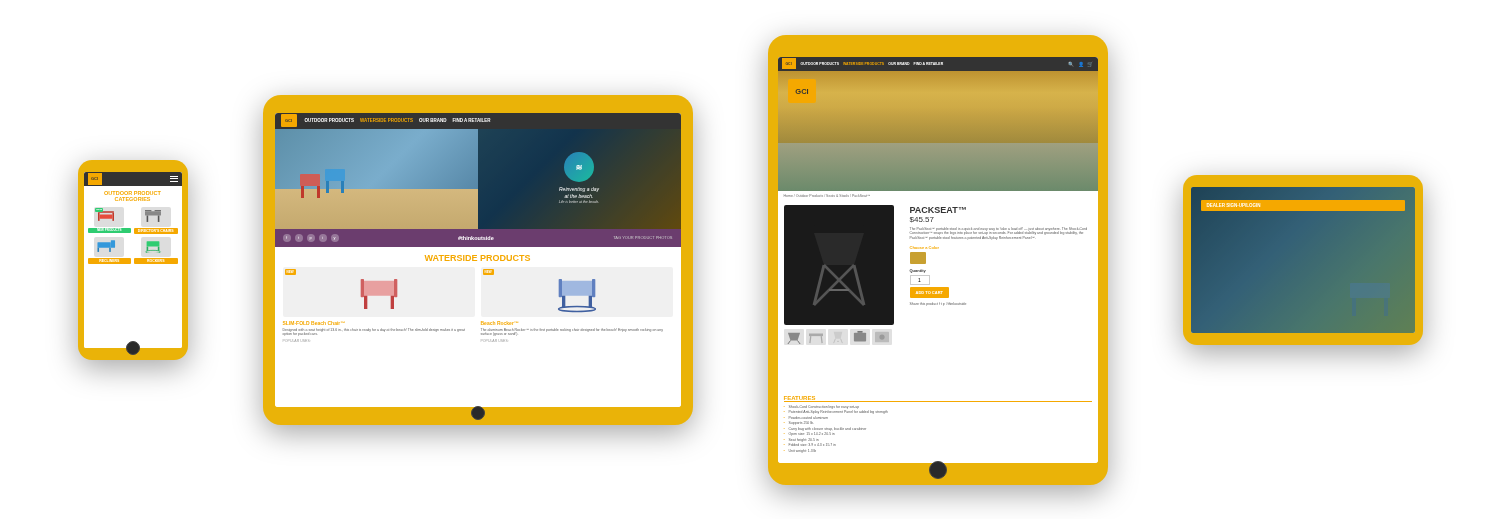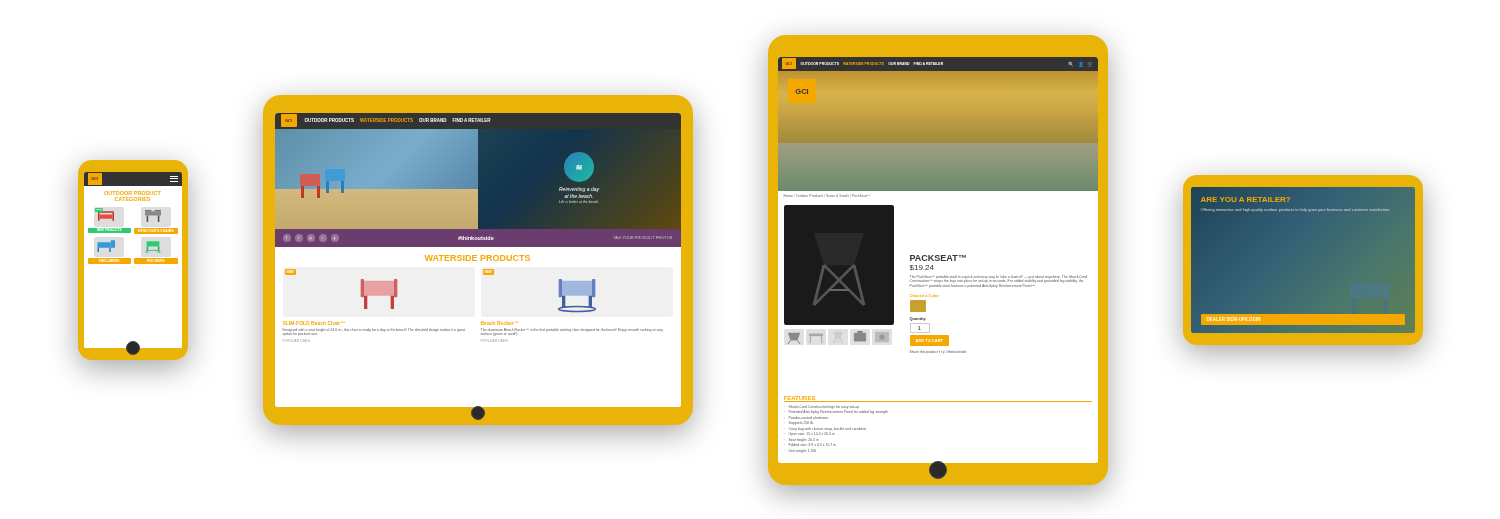--- a/index.html
+++ b/index.html
@@ -357,21 +357,21 @@
       border-radius: 2px; margin-bottom: 4px;
       display: flex; align-items: center; justify-content: center;
       position: relative; overflow: hidden;
     }
     .tt-thumb-row { display: flex; gap: 2px; }
     .tt-thumb {
       width: 20px; height: 16px;
       background: #e0e0e0; border-radius: 1px;
       display: flex; align-items: center; justify-content: center;
     }
-    .tt-product-info { flex: 1; margin-top: 48px; }
+    .tt-product-info { flex: 1; }
     .tt-product-title { font-size: 9px; font-weight: bold; color: #333; }
     .tt-product-price { font-size: 8px; color: #333; margin-bottom: 3px; }
     .tt-product-desc { color: #555; font-size: 3.5px; line-height: 1.4; margin-bottom: 4px; }
     .tt-choose-color { color: #f5a800; font-size: 4px; font-weight: bold; margin-bottom: 2px; }
     .tt-color-swatch { width: 16px; height: 12px; background: #c8a030; border-radius: 1px; margin-bottom: 4px; }
     .tt-qty-label { color: #333; font-size: 4px; font-weight: bold; }
     .tt-qty-box { width: 20px; height: 10px; border: 1px solid #ccc; display: flex; align-items: center; justify-content: center; font-size: 5px; margin: 2px 0; }
     .tt-add-to-cart {
       background: #f5a800; color: #fff;
       padding: 3px 6px; font-size: 4px; font-weight: bold;
@@ -674,21 +674,21 @@
                   <svg viewBox="0 0 20 16" width="18" height="14">
                     <rect x="2" y="2" width="16" height="12" fill="#bbb" rx="1"></rect>
                     <circle cx="10" cy="8" r="3" fill="#999"></circle>
                   </svg>
                 </div>
               </div>
             </div>
 
             <div class="tt-product-info">
               <div class="tt-product-title">PACKSEAT™</div>
-              <div class="tt-product-price">$19.24</div>
+              <div class="tt-product-price">$45.57</div>
               <div class="tt-product-desc">The PackSeat™ portable stool is a quick and easy way to 'take a load off' — just about anywhere. The Shock-Cord Construction™ snaps the legs into place for set-up in seconds. For added stability and grounded leg stability, the PackSeat™ portable stool features a patented Anti-Splay Reinforcement Panel™.</div>
               <div class="tt-choose-color">Choose a Color</div>
               <div class="tt-color-swatch"></div>
               <div class="tt-qty-label">Quantity</div>
               <div class="tt-qty-box">1</div>
               <div class="tt-add-to-cart">ADD TO CART</div>
               <div class="tt-share">
                 <span>Share this product</span>
                 <span> f </span>
                 <span> t </span>
@@ -715,24 +715,20 @@
       <div class="home-btn"></div>
     </div>
   </div>
 
   <div class="device tablet-small">
     <div class="device-frame">
       <div class="device-screen">
         <div class="tablet-small-content">
           <div class="ts-overlay"></div>
           <div class="ts-content">
-            <div>
-              <div class="ts-title">ARE YOU A RETAILER?</div>
-              <div class="ts-desc">Offering innovative and high quality outdoor products to help grow your business and customer satisfaction.</div>
-            </div>
             <div class="ts-btn">DEALER SIGN-UP/LOGIN</div>
           </div>
 
           <svg style="position:absolute;right:10px;bottom:10px;opacity:0.4;z-index:1;" width="60" height="50" viewBox="0 0 60 50">
             <rect x="5" y="10" width="40" height="15" fill="#4a7ab0" rx="1"></rect>
             <rect x="7" y="25" width="4" height="18" fill="#3a6aa0"></rect>
             <rect x="39" y="25" width="4" height="18" fill="#3a6aa0"></rect>
           </svg>
         </div>
       </div>

